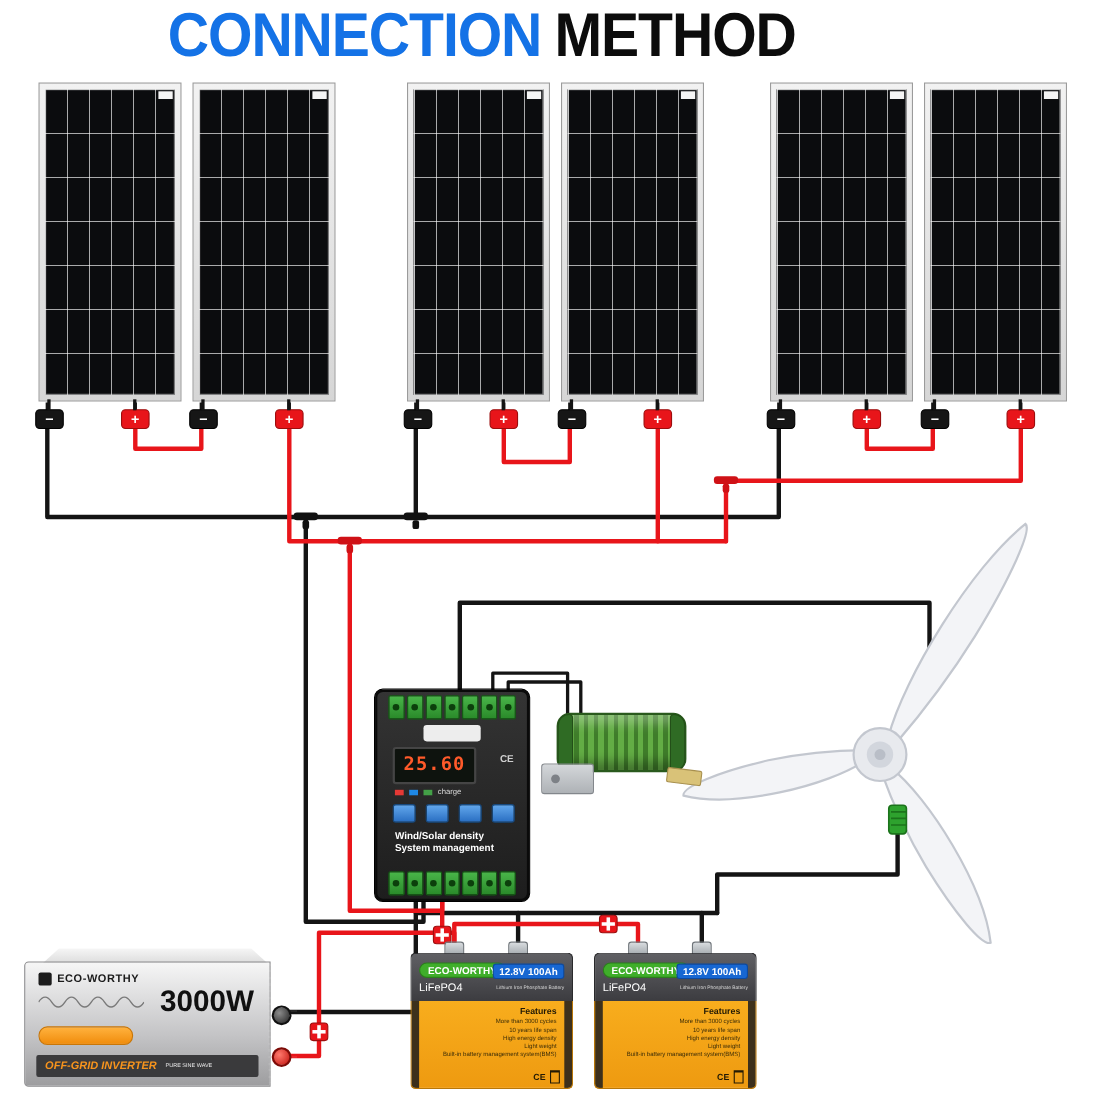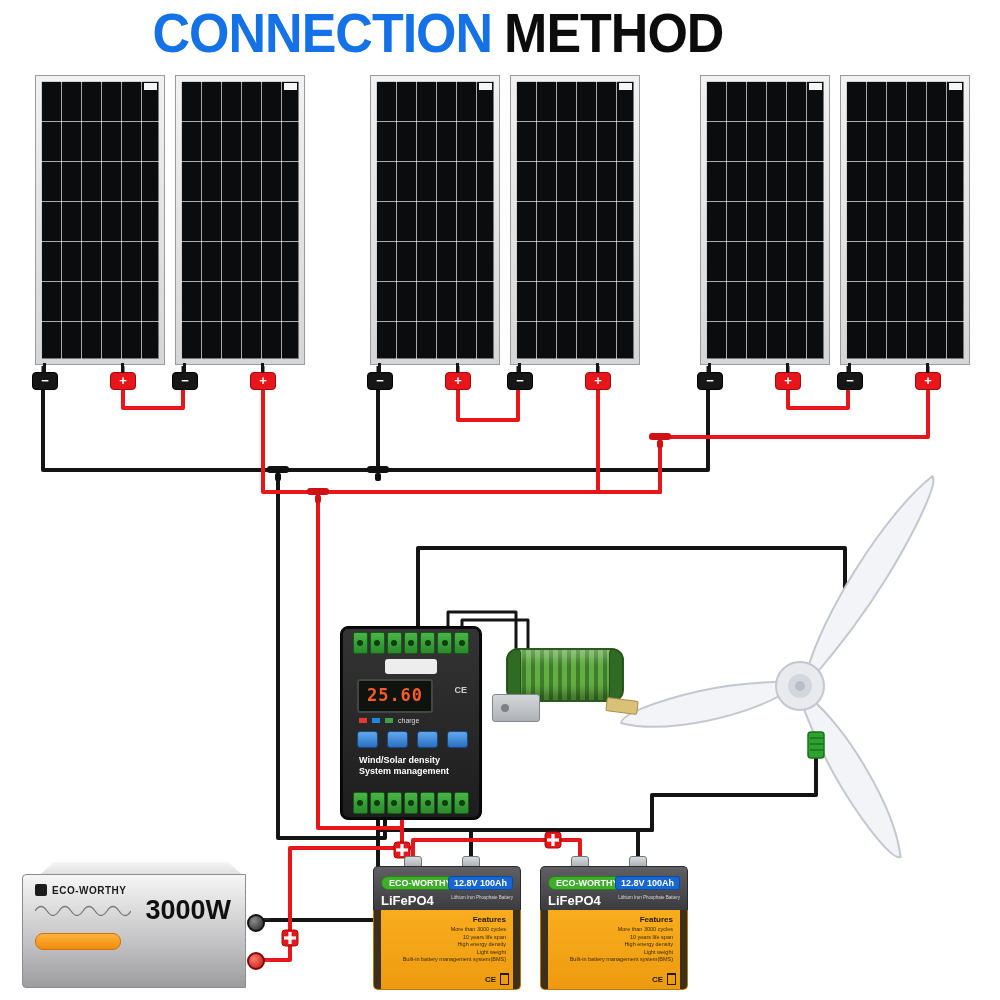--- a/index.html
+++ b/index.html
@@ -98,21 +98,21 @@
 
   
   .battery{position:absolute;top:866px;width:148px;height:124px;}
   .bat-term{position:absolute;top:-10px;width:16px;height:12px;border-radius:3px;
             background:linear-gradient(#d8dcdf,#9fa5aa);border:1px solid #70767b;}
   .bat-term.t1{left:31px;} .bat-term.t2{left:89px;}
   .bat-top{position:relative;height:44px;background:linear-gradient(#606064,#3c3c40);
            border-radius:5px 5px 0 0;padding:5px 7px;box-sizing:border-box;border:1px solid #2a2a2c;border-bottom:none;}
   .bat-brand{display:inline-block;background:#3fae2a;border:1px solid #2b7e1c;border-radius:7px;color:#fff;
              font-size:9px;font-weight:bold;padding:0 7px;line-height:12px;}
-  .bat-chem{color:#fff;font-weight:bold;font-size:13px;margin-top:3px;}
+  .bat-chem{color:#fff;font-weight:normal;font-size:10px;margin-top:3px;}
   .bat-rating{position:absolute;top:9px;right:7px;background:#1767d2;border:1px solid #0d4aa0;color:#fff;
               font-size:9px;font-weight:bold;padding:1px 5px;border-radius:3px;white-space:nowrap;}
   .bat-sub{position:absolute;top:28px;right:7px;color:#d8d8d8;font-size:4.5px;}
   .bat-body{position:relative;height:80px;background:linear-gradient(#f8ad1d,#ee9a10);
             border-radius:0 0 5px 5px;padding:5px 14px;box-sizing:border-box;overflow:hidden;
             border:1px solid #b97708;border-top:none;text-align:right;}
   .bat-body::before{content:"";position:absolute;left:0;top:0;bottom:0;width:7px;background:rgba(35,32,28,.88);}
   .bat-body::after{content:"";position:absolute;right:0;top:0;bottom:0;width:7px;background:rgba(35,32,28,.88);}
   .bat-feat-title{font-size:8px;font-weight:bold;color:#231a05;margin-bottom:2px;}
   .bat-feat{font-size:5.5px;color:#3c2d08;line-height:7.5px;}
@@ -302,20 +302,24 @@
     <div class="inv-face">
       <div class="inv-logo-row">
         <span class="inv-logo-sq"></span>
         <span class="inv-brand">ECO-WORTHY</span>
       </div>
       <svg class="inv-wave" width="96" height="12" viewBox="0 0 96 12">
         <path d="M0,6 q6,-9 12,0 t12,0 t12,0 t12,0 t12,0 t12,0 t12,0 t12,0" stroke="#7a7a7a" fill="none" stroke-width="1.3"></path>
       </svg>
       <div class="inv-power">3000W</div>
       <div class="inv-badge"></div>
+      <div class="inv-stripe">
+        <span class="inv-stripe-main">OFF-GRID INVERTER</span>
+        <span class="inv-stripe-sub">PURE SINE WAVE</span>
+      </div>
     </div>
     <div class="inv-side">
       <span class="inv-term black"></span>
       <span class="inv-term red"></span>
     </div>
   </div>
 
   <div class="battery" style="left:373px">
     <span class="bat-term t1"></span>
     <span class="bat-term t2"></span>

